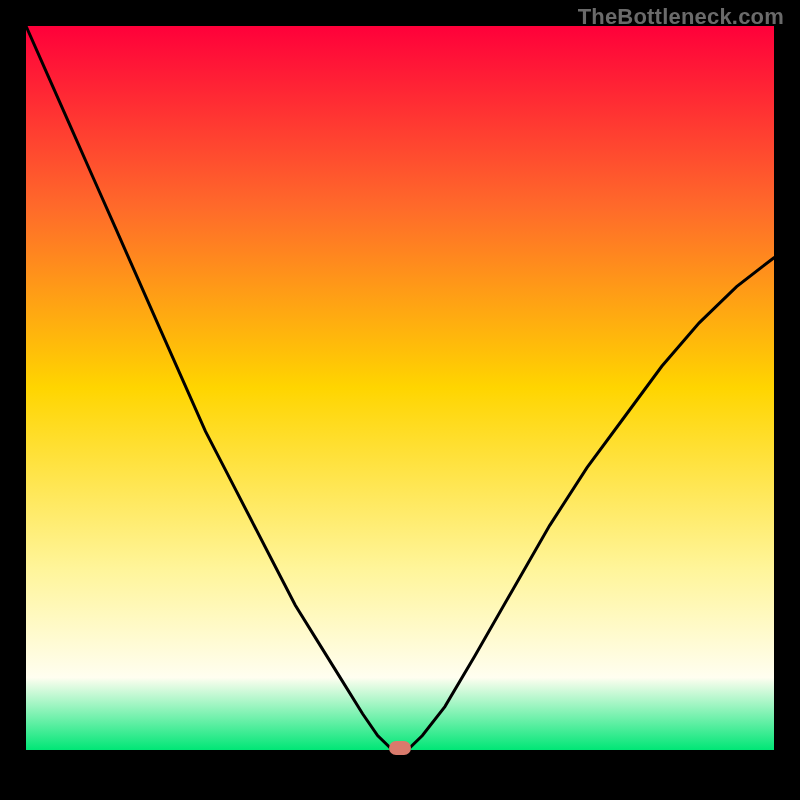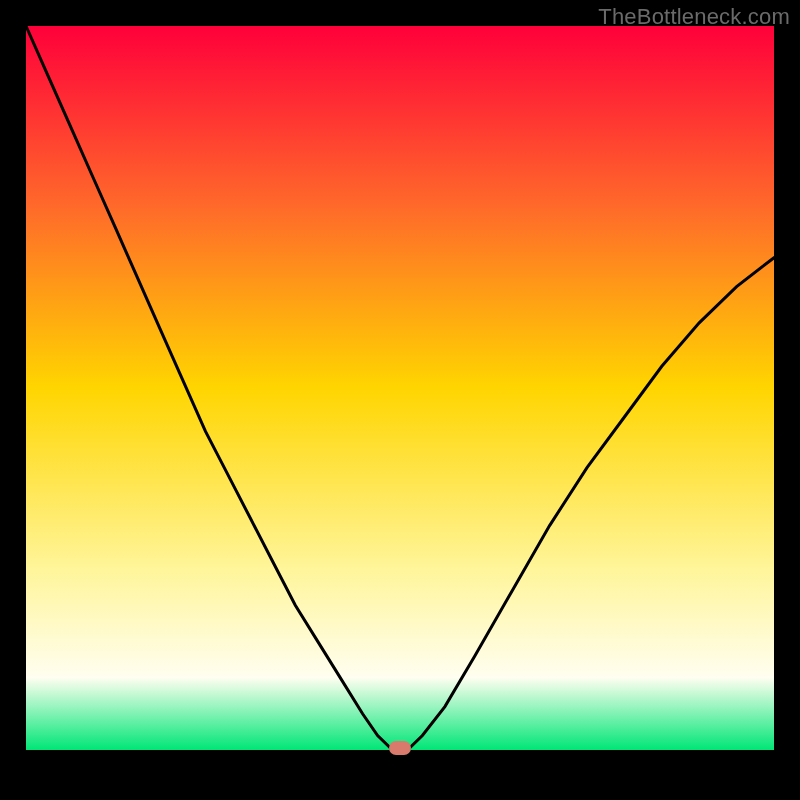--- a/index.html
+++ b/index.html
@@ -11,25 +11,25 @@
     overflow: hidden;
   }
   .container {
     position: relative;
     width: 800px;
     height: 800px;
   }
   .attribution {
     position: absolute;
     top: 4px;
-    right: 10px;
+    right: 16px;
     font-family: Arial, Helvetica, sans-serif;
     font-size: 22px;
     color: #6a6a6a;
-    font-weight: 400;
+    font-weight: 700;
     z-index: 5;
     letter-spacing: 0.2px;
   }
   svg.plot {
     position: absolute;
     top: 0;
     left: 0;
   }
 </style>
 </head>

